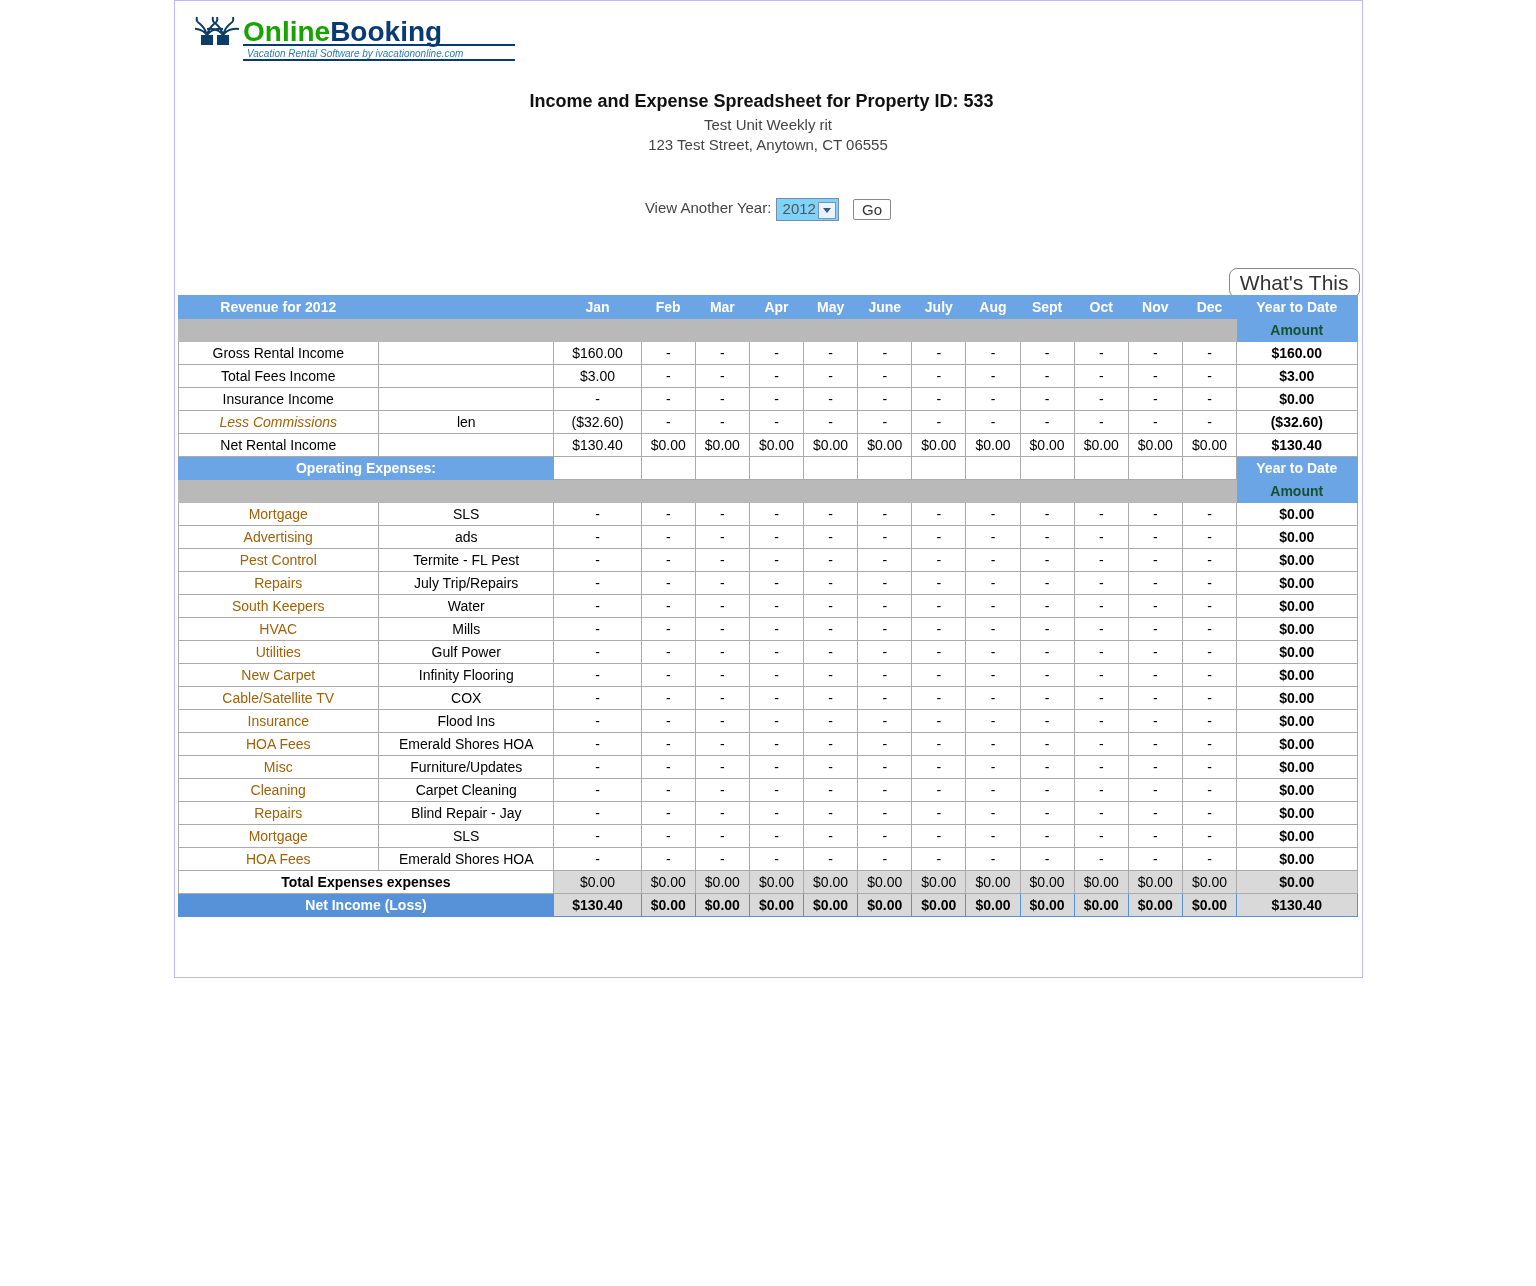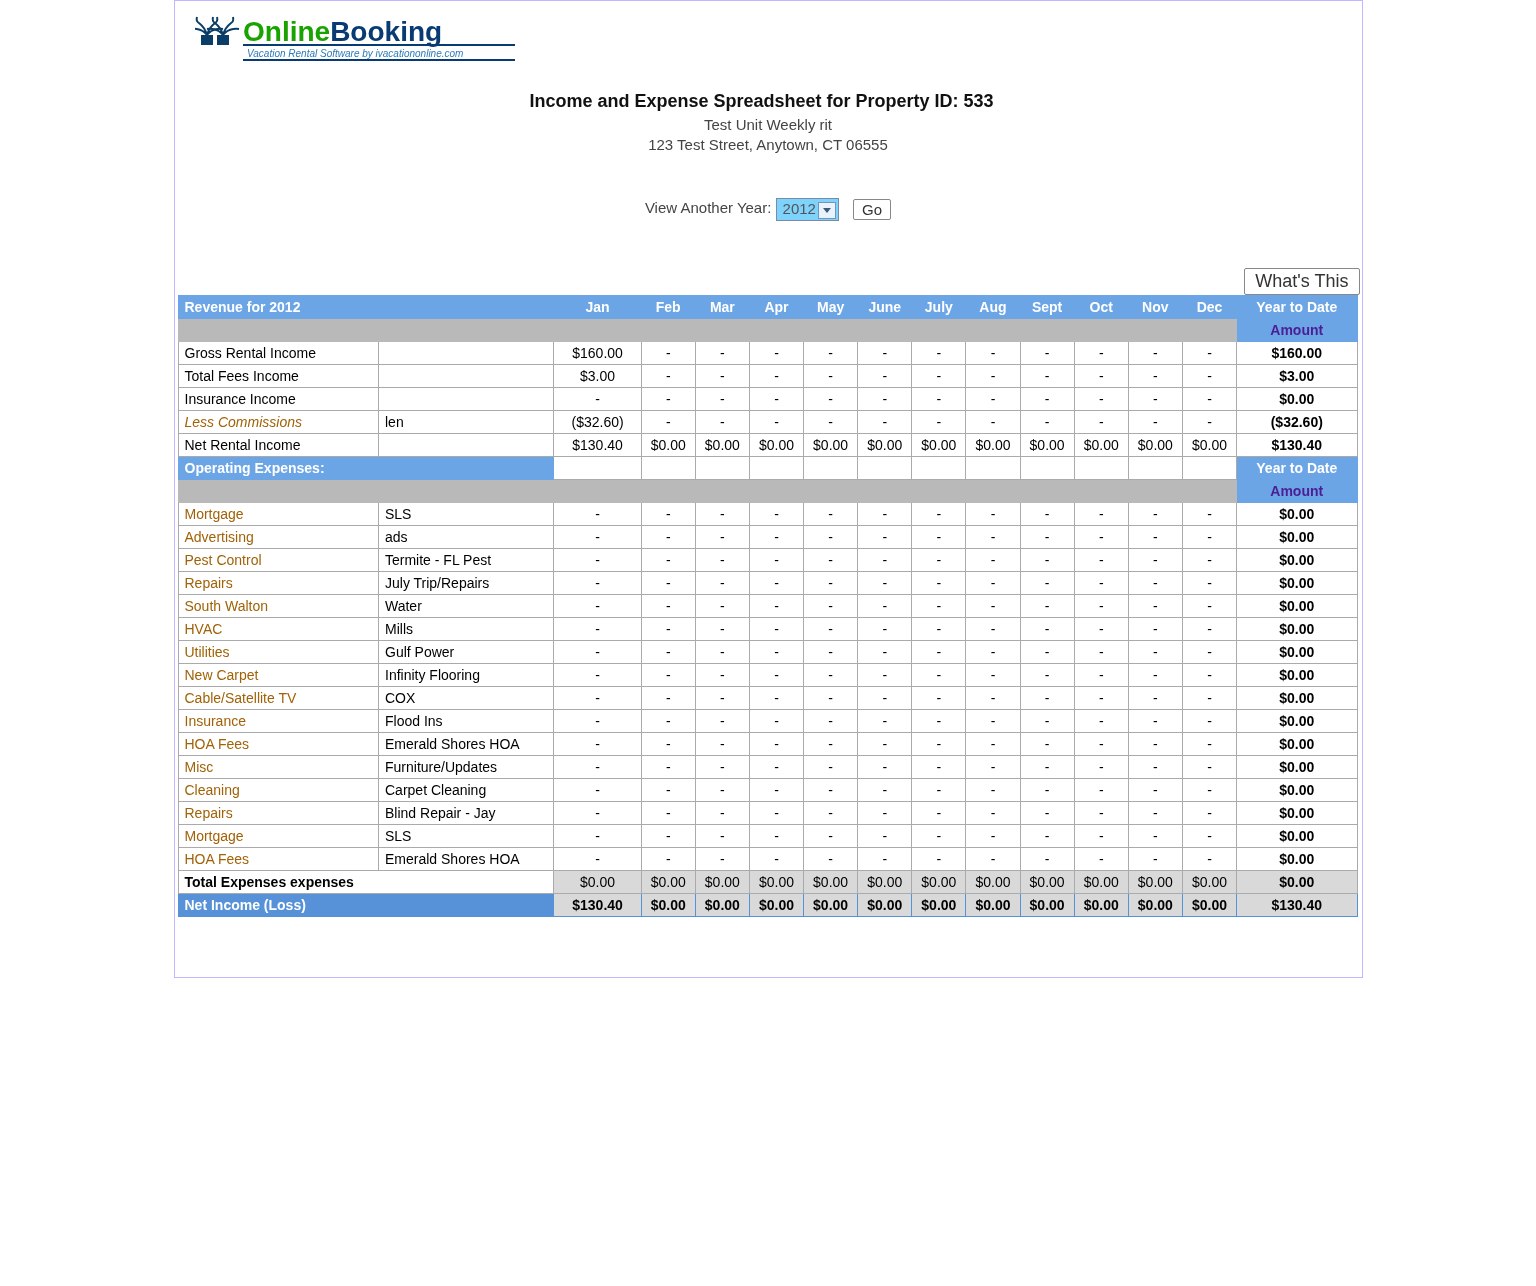--- a/index.html
+++ b/index.html
@@ -106,24 +106,24 @@
     font-family: inherit;
     font-size: 15px;
     color:#333;
     cursor: pointer;
   }
   .whats-this {
     position: absolute;
     right: 2px;
     top: 267px;
     border: 1px solid #888;
-    border-radius: 2px;
+    border-radius: 8px;
     padding: 2px 10px;
     background: #fff;
-    font-size: 18px;
+    font-size: 21px;
     color: #333;
     cursor: pointer;
   }
   
   table.sheet {
     border-collapse: collapse;
     width: 1180px;
     position: absolute;
     left: 3px;
     top: 294px;
@@ -133,22 +133,22 @@
     border: 1px solid #aaa;
     padding: 3px 6px;
     white-space: nowrap;
     color:#000;
   }
   .blue-row td, .blue-row th {
     background: #6ca5e6;
     color: #fff;
     border-color:#6ca5e6;
   }
-  .gray-row td { background: #b9b9b9; color:#4c1d95; border-color:#b9b9b9;}
-  .left { text-align: left; }
+  .gray-row td { background: #b9b9b9; color:#14532d; border-color:#b9b9b9;}
+  .left { text-align: center; }
   .ctr { text-align: center; }
   .bold { font-weight: bold; }
   .italic { font-style: italic; }
   .lnk { color: #a16207; }
   .net-row td {
     background: #5792d8;
     color: #fff;
     font-weight: bold;
     border-color:#5792d8;
   }
@@ -428,21 +428,21 @@
           <td class="ctr">-</td>
           <td class="ctr">-</td>
           <td class="ctr">-</td>
           <td class="ctr">-</td>
           <td class="ctr">-</td>
           <td class="ctr">-</td>
           <td class="ctr">-</td>
           <td class="ctr bold">$0.00</td>
         </tr>
         <tr>
-          <td class="left lnk">South Walton</td>
+          <td class="left lnk">South Keepers</td>
           <td class="left">Water</td>
           <td class="ctr">-</td>
           <td class="ctr">-</td>
           <td class="ctr">-</td>
           <td class="ctr">-</td>
           <td class="ctr">-</td>
           <td class="ctr">-</td>
           <td class="ctr">-</td>
           <td class="ctr">-</td>
           <td class="ctr">-</td>

